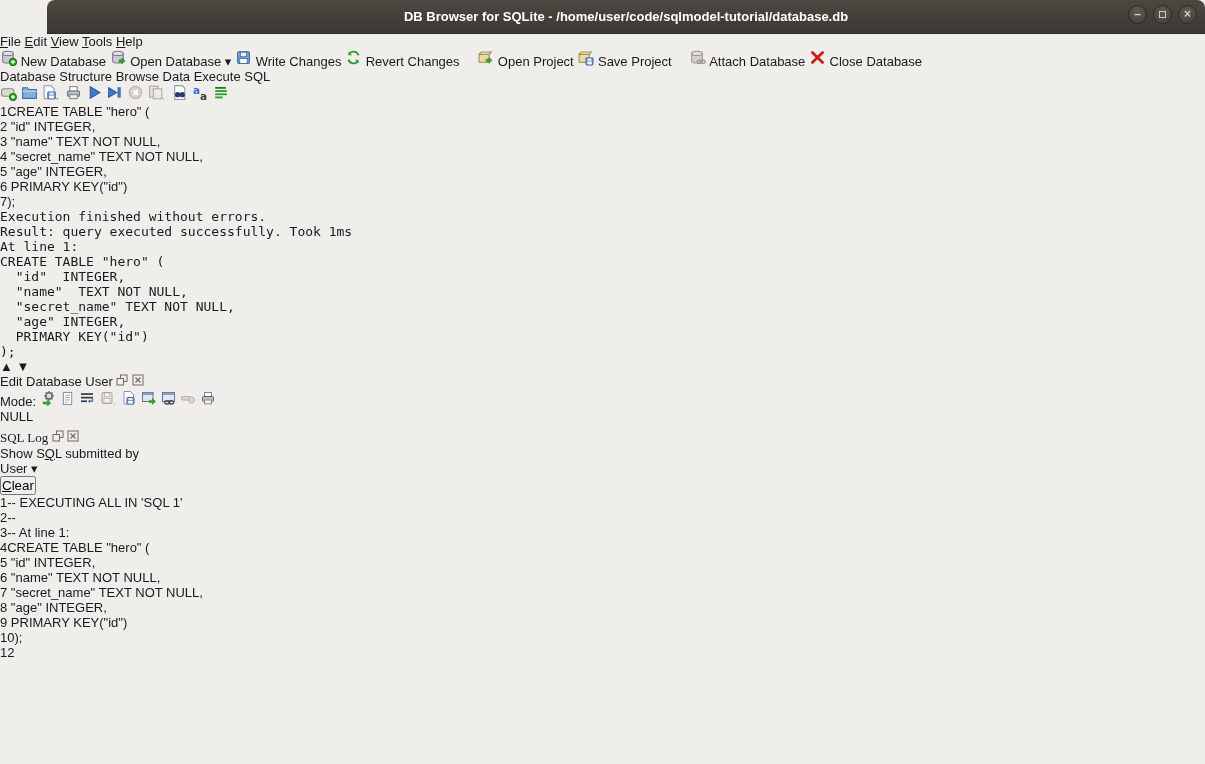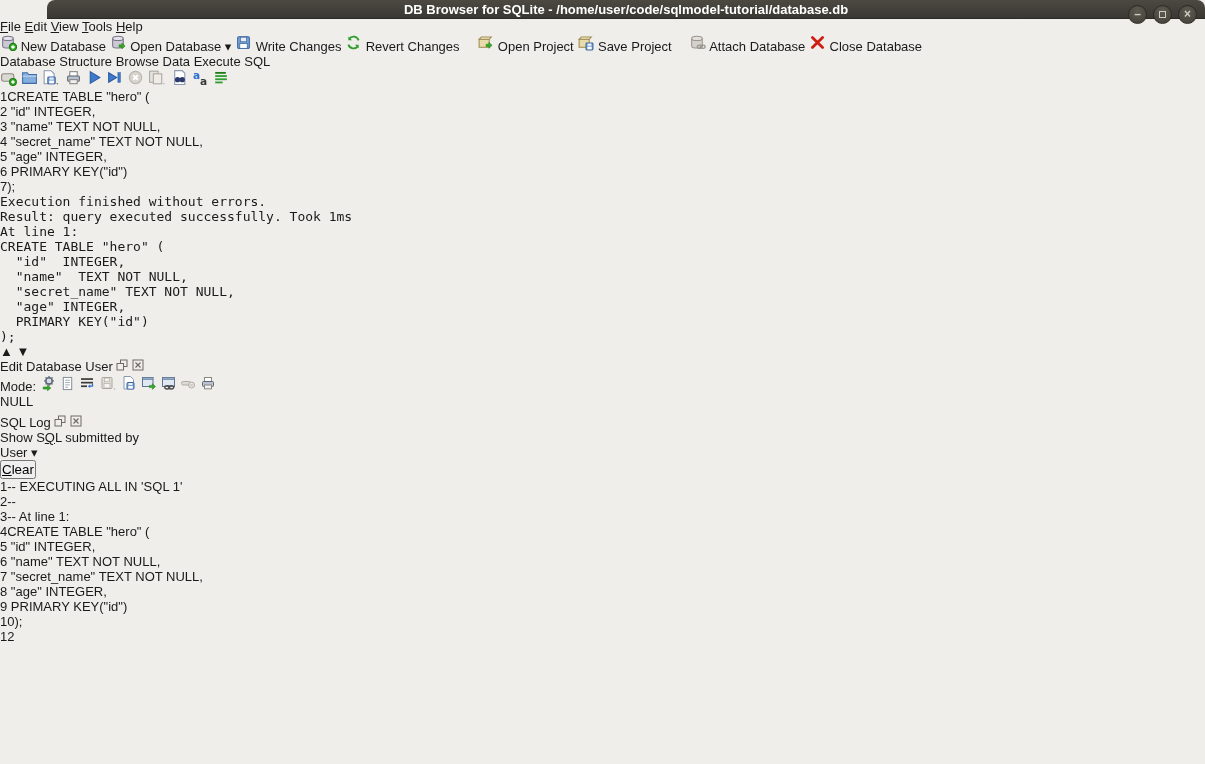--- a/index.html
+++ b/index.html
@@ -2,21 +2,21 @@
 <html><head>
 <meta charset="utf-8">
 <style>
   * { box-sizing: border-box; margin: 0; padding: 0; }
   html,body { background:#ffffff; }
   .window{
     width:1205px;height:764px;position:relative;overflow:hidden;
     background:#f0eeeb;font-family:"Liberation Sans",sans-serif;font-size:13px;color:#1a1a1a;
   }
   
-  .titlebar{height:19px;background:linear-gradient(#4b4942,#3a3832);border-radius:8px 8px 0 0;
+  .titlebar{height:34px;background:linear-gradient(#4b4942,#3a3832);border-radius:8px 8px 0 0;
     position:relative;display:flex;align-items:center;border-bottom:1px solid #2b2a26;margin-left:47px;}
   .titlebar .title{position:absolute;left:0;right:0;text-align:center;color:#fff;font-weight:bold;font-size:13px;}
   .winbtns{position:absolute;right:8px;top:5px;display:flex;gap:6px;z-index:2;}
   .wbtn{width:19px;height:19px;border-radius:50%;display:flex;align-items:center;justify-content:center;
     background:radial-gradient(circle at 50% 32%,#5d5a52,#434038);border:1px solid #2c2a25;cursor:default;}
   .wbtn .glyph{color:#cfccc5;font-size:12px;line-height:1;font-weight:bold;margin-top:-1px;}
   .wbtn .sq{width:7px;height:7px;border:1.5px solid #cfccc5;}
   .wbtn.close{background:radial-gradient(circle at 50% 32%,#f péc;}
   .wbtn.close{background:radial-gradient(circle at 50% 32%,#f18a54,#e05f26);border-color:#8f3710;}
   .wbtn.close .glyph{color:#451c09;font-size:14px;}
@@ -458,21 +458,21 @@
       </div>
 
       <div class="cell-box">
         <span class="null-strip"></span>
         <span class="null-text">NULL</span>
       </div>
 
 
       <div class="split-h" style="margin-top:6px;"></div>
 
-      <div class="dock-header" style="margin-top:4px;">
+      <div class="dock-header" style="margin-top:4px;font-family:Liberation Serif, serif;">
         <span class="dtitle">SQL Log</span>
         <span class="dock-icons">
           <svg width="12" height="12" viewBox="0 0 12 12">
             <rect x="4.5" y="1" width="6.5" height="6.5" fill="none" stroke="#6e6a64"></rect>
             <rect x="1" y="4.5" width="6.5" height="6.5" fill="#f1efec" stroke="#6e6a64"></rect>
           </svg>
           <svg width="12" height="12" viewBox="0 0 12 12">
             <rect x="1" y="1" width="10" height="10" fill="none" stroke="#6e6a64"></rect>
             <path d="M3.5 3.5l5 5m0-5l-5 5" stroke="#6e6a64" stroke-width="1.2"></path>
           </svg>

